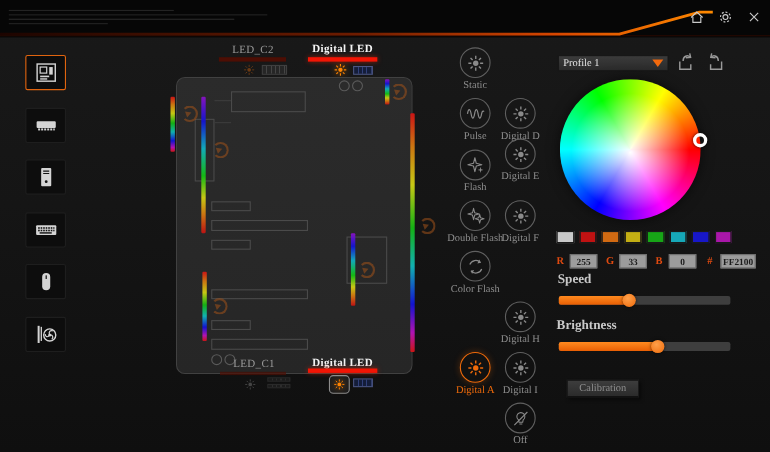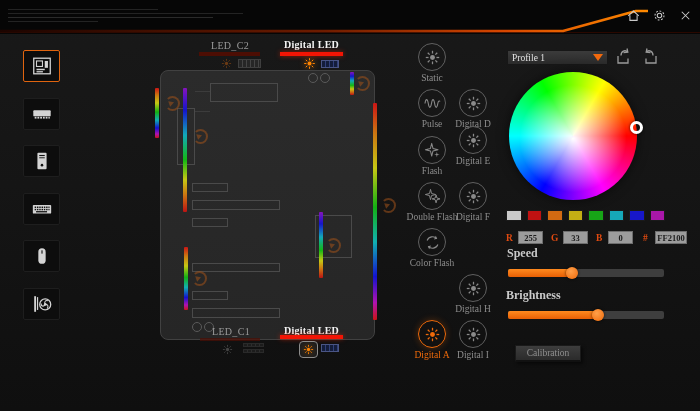--- a/index.html
+++ b/index.html
@@ -391,20 +391,28 @@
       <div class="fxl">Digital A</div>
     </div>
     <div class="fx" style="left:43px;top:286px">
       <div class="ring">
           <svg>
             <use href="#ic-sun"></use>
           </svg>
         </div>
       <div class="fxl">Digital I</div>
     </div>
+    <div class="fx" style="left:43px;top:332px">
+      <div class="ring">
+          <svg>
+            <use href="#ic-off"></use>
+          </svg>
+        </div>
+      <div class="fxl">Off</div>
+    </div>
   </div>
 
   <div class="ctl-panel">
     <div class="cp profile-select">
       <span>Profile 1</span>
       <span class="tri"></span>
     </div>
     <div class="cp io-btn" style="left:108px;top:13px">
       <svg viewBox="0 0 21 19">
           <use href="#ic-io"></use>

